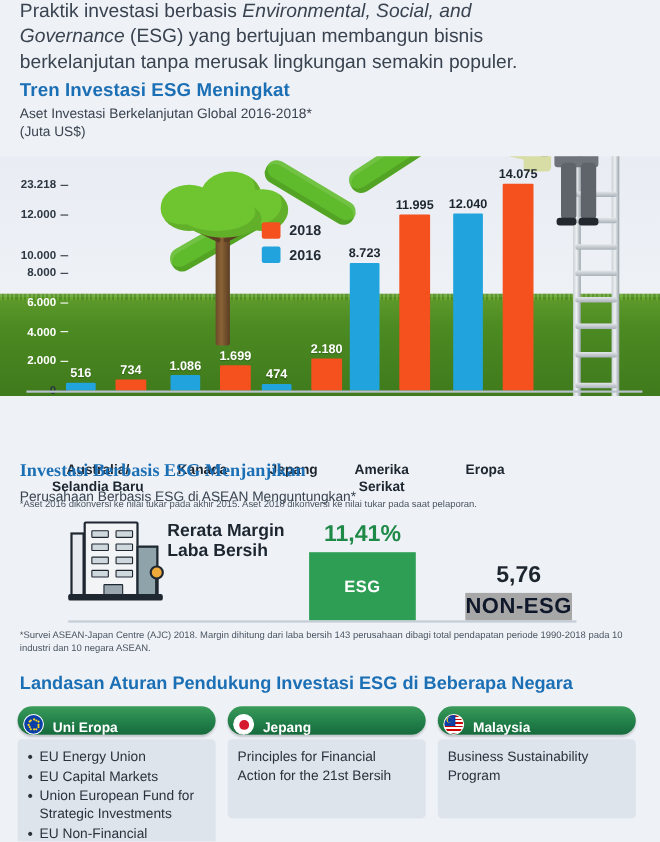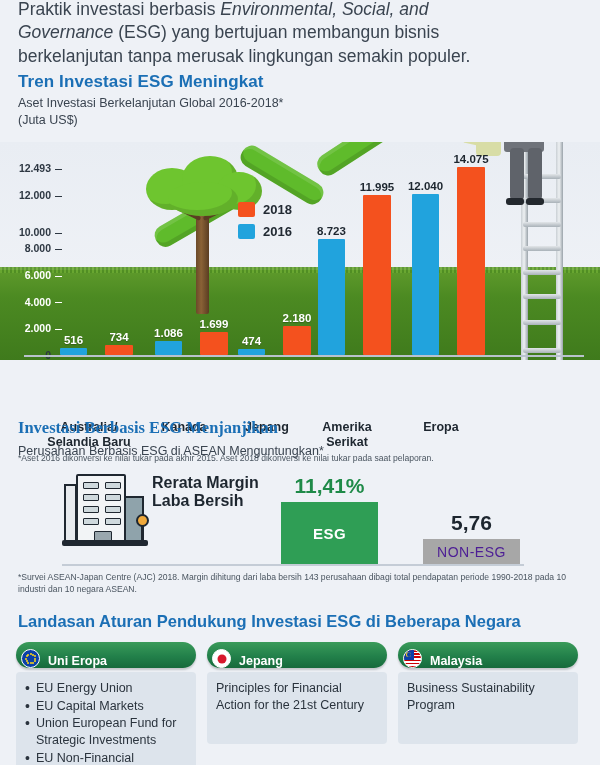--- a/index.html
+++ b/index.html
@@ -133,21 +133,21 @@
   }
   .esgbar span { color:#fff; font-size:15px; font-weight:bold; letter-spacing:.5px; }
   .esgval {
     position:absolute; left:281px; top:56px; width:97px; text-align:center;
     font-size:21px; font-weight:bold; color:#1f8a48;
   }
   .nonbar {
     position:absolute; left:423px; top:121px; width:97px; height:25px;
     background:#a7a7a7; display:flex; align-items:center; justify-content:center;
   }
-  .nonbar span { color:#4c1d95; font-size:14px; font-weight:normal; letter-spacing:.5px; }
+  .nonbar span { color:#0f172a; font-size:20px; font-weight:bold; letter-spacing:.5px; }
   .nonval {
     position:absolute; left:423px; top:93px; width:97px; text-align:center;
     font-size:21px; font-weight:bold; color:#1d262f;
   }
   .esgbase { position:absolute; left:62px; top:146px; width:462px; height:1.5px; background:#c4ccd6; }
   .note2 { position:absolute; left:18px; top:154px; width:566px; font-size:8.6px; color:#4a5560; line-height:1.38; }
 
   
   .sec3 { position:absolute; left:0; top:612px; width:600px; height:153px; }
   .sec3-head { position:absolute; left:18px; top:0; font-size:16.5px; font-weight:bold; color:#1b6fb5; }
@@ -243,21 +243,21 @@
       </div>
 
       <div class="yaxis">
           <div class="ytick" style="top: 213px;"><span>0</span><span class="dash"></span></div>
           <div class="ytick on-grass" style="top: 186.333px;"><span>2.000</span><span class="dash"></span></div>
           <div class="ytick on-grass" style="top: 159.667px;"><span>4.000</span><span class="dash"></span></div>
           <div class="ytick on-grass" style="top: 133px;"><span>6.000</span><span class="dash"></span></div>
           <div class="ytick" style="top: 106.333px;"><span>8.000</span><span class="dash"></span></div>
           <div class="ytick" style="top: 90px;"><span>10.000</span><span class="dash"></span></div>
           <div class="ytick" style="top: 53px;"><span>12.000</span><span class="dash"></span></div>
-          <div class="ytick" style="top: 26.3333px;"><span>12.493</span><span class="dash"></span></div>
+          <div class="ytick" style="top: 26.3333px;"><span>23.218</span><span class="dash"></span></div>
         </div>
 
       <div class="bars">
           <div class="bargrp" style="left: 60px; width: 58px;">
             <div class="bar b2016" style="height: 6.88px;">
               <span class="barval">516</span>
             </div>
             <div class="bar b2018" style="height: 9.78667px;">
               <span class="barval">734</span>
             </div>
@@ -399,21 +399,21 @@
           </div>
         </div>
         <div class="card" style="left: 191px;">
           <div class="card-hd">
             <span class="flag f-jp">
               <span class="dot"></span>
             </span>
             <span class="nm">Jepang</span>
           </div>
           <div class="card-bd">
-            <div>Principles for Financial Action for the 21st Century</div>
+            <div>Principles for Financial Action for the 21st Bersih</div>
           </div>
         </div>
         <div class="card" style="left: 382px;">
           <div class="card-hd">
             <span class="flag f-my">
               <span class="cant">
                 <span class="moon"></span>
               </span>
             </span>
             <span class="nm">Malaysia</span>

